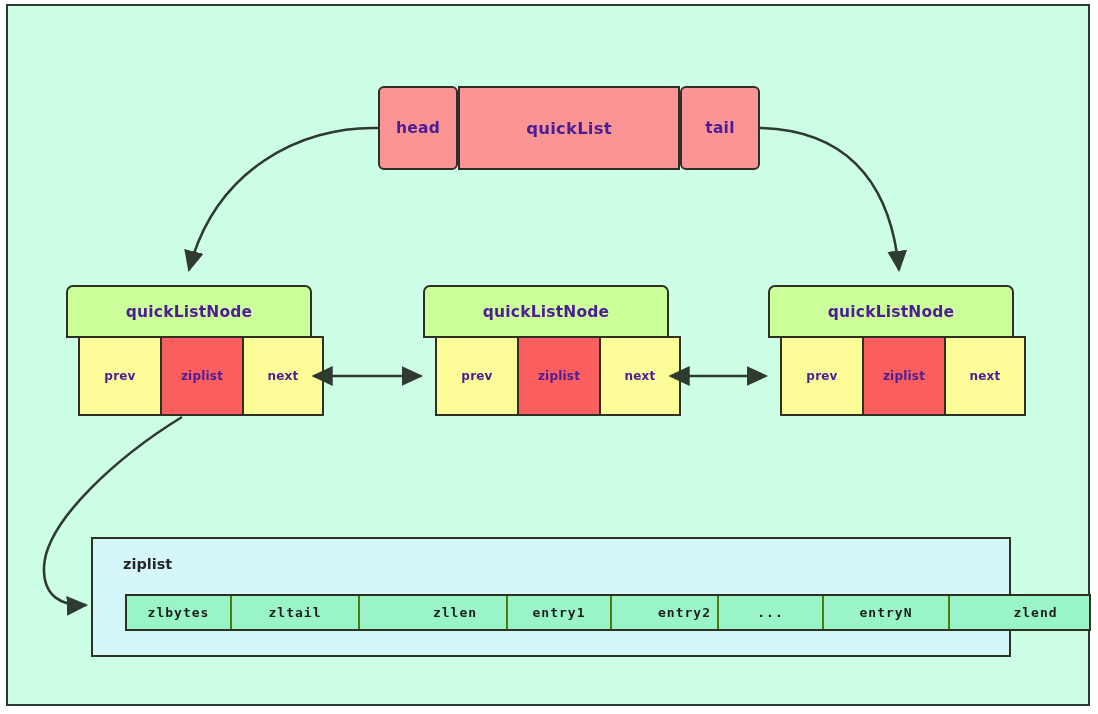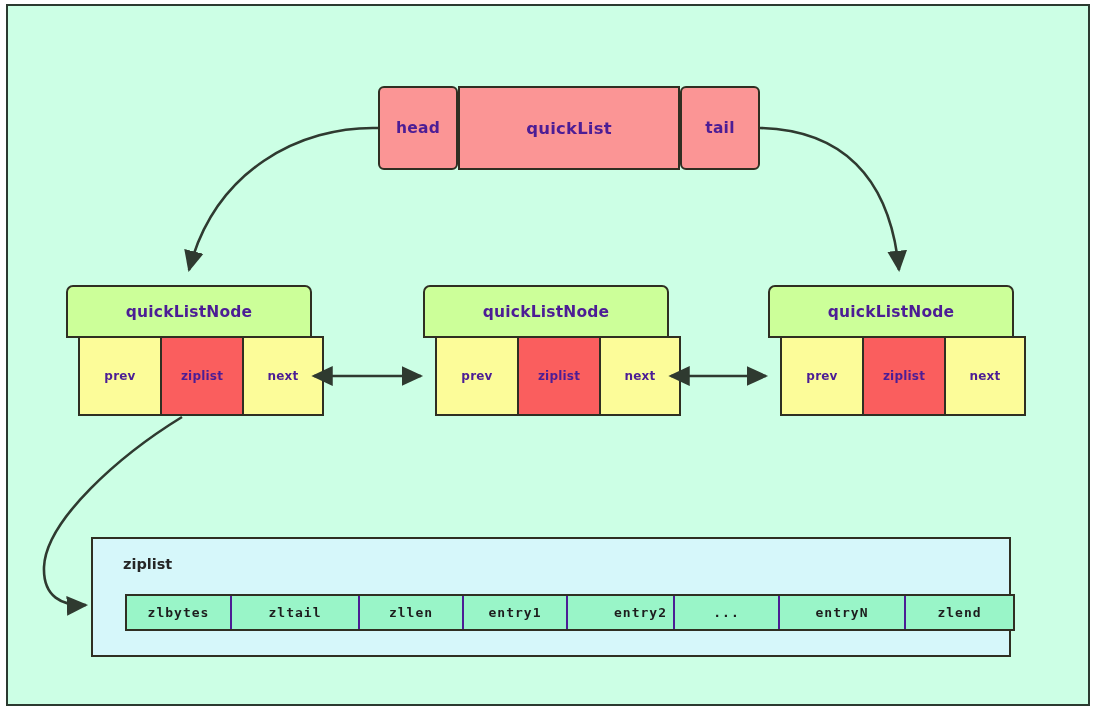--- a/index.html
+++ b/index.html
@@ -116,21 +116,21 @@
     left: 32px;
     top: 55px;
     height: 37px;
     display: flex;
     border: 2px solid #2f2f22;
     box-sizing: border-box;
     background: #99f5c8;
   }
   .zl-cell {
     box-sizing: border-box;
-    border-right: 2px solid #4c1d95;
+    border-right: 2px solid #4d7c0f;
     background: #99f5c8;
     display: flex;
     align-items: center;
     justify-content: center;
     font-family: "DejaVu Sans Mono", monospace;
     font-size: 13px;
     font-weight: bold;
     color: #1d1d1d;
     letter-spacing: 1px;
   }
@@ -196,26 +196,26 @@
   <div class="cell qn-next">
     <span>next</span>
   </div>
 </div>
 
 <div id="ziplist-box">
   <div id="ziplist-label">ziplist</div>
   <div id="ziplist-cells">
       <div class="zl-cell" style="width: 105px;">zlbytes</div>
       <div class="zl-cell" style="width: 128px;">zltail</div>
-      <div class="zl-cell" style="width: 104px;">zllen</div>
+      <div class="zl-cell" style="width: 104px; margin-left: 44px;">zllen</div>
       <div class="zl-cell" style="width: 104px;">entry1</div>
       <div class="zl-cell" style="width: 107px; padding-left: 40px;">entry2</div>
       <div class="zl-cell" style="width: 105px;">...</div>
       <div class="zl-cell" style="width: 126px;">entryN</div>
-      <div class="zl-cell" style="width: 107px;">zlend</div>
+      <div class="zl-cell" style="width: 107px; margin-left: 32px;">zlend</div>
     </div>
 </div>
 
 <svg class="svg-layer" viewBox="0 0 1098 714">
   <defs>
     <marker id="ah" markerWidth="9" markerHeight="9" refX="7.4" refY="4.5" orient="auto" markerUnits="strokeWidth">
       <path d="M0,0.7 L8.2,4.5 L0,8.3 z" fill="#2f3a30"></path>
     </marker>
     <marker id="ah-start" markerWidth="9" markerHeight="9" refX="1.0" refY="4.5" orient="auto" markerUnits="strokeWidth">
       <path d="M8.2,0.7 L0,4.5 L8.2,8.3 z" fill="#2f3a30"></path>

